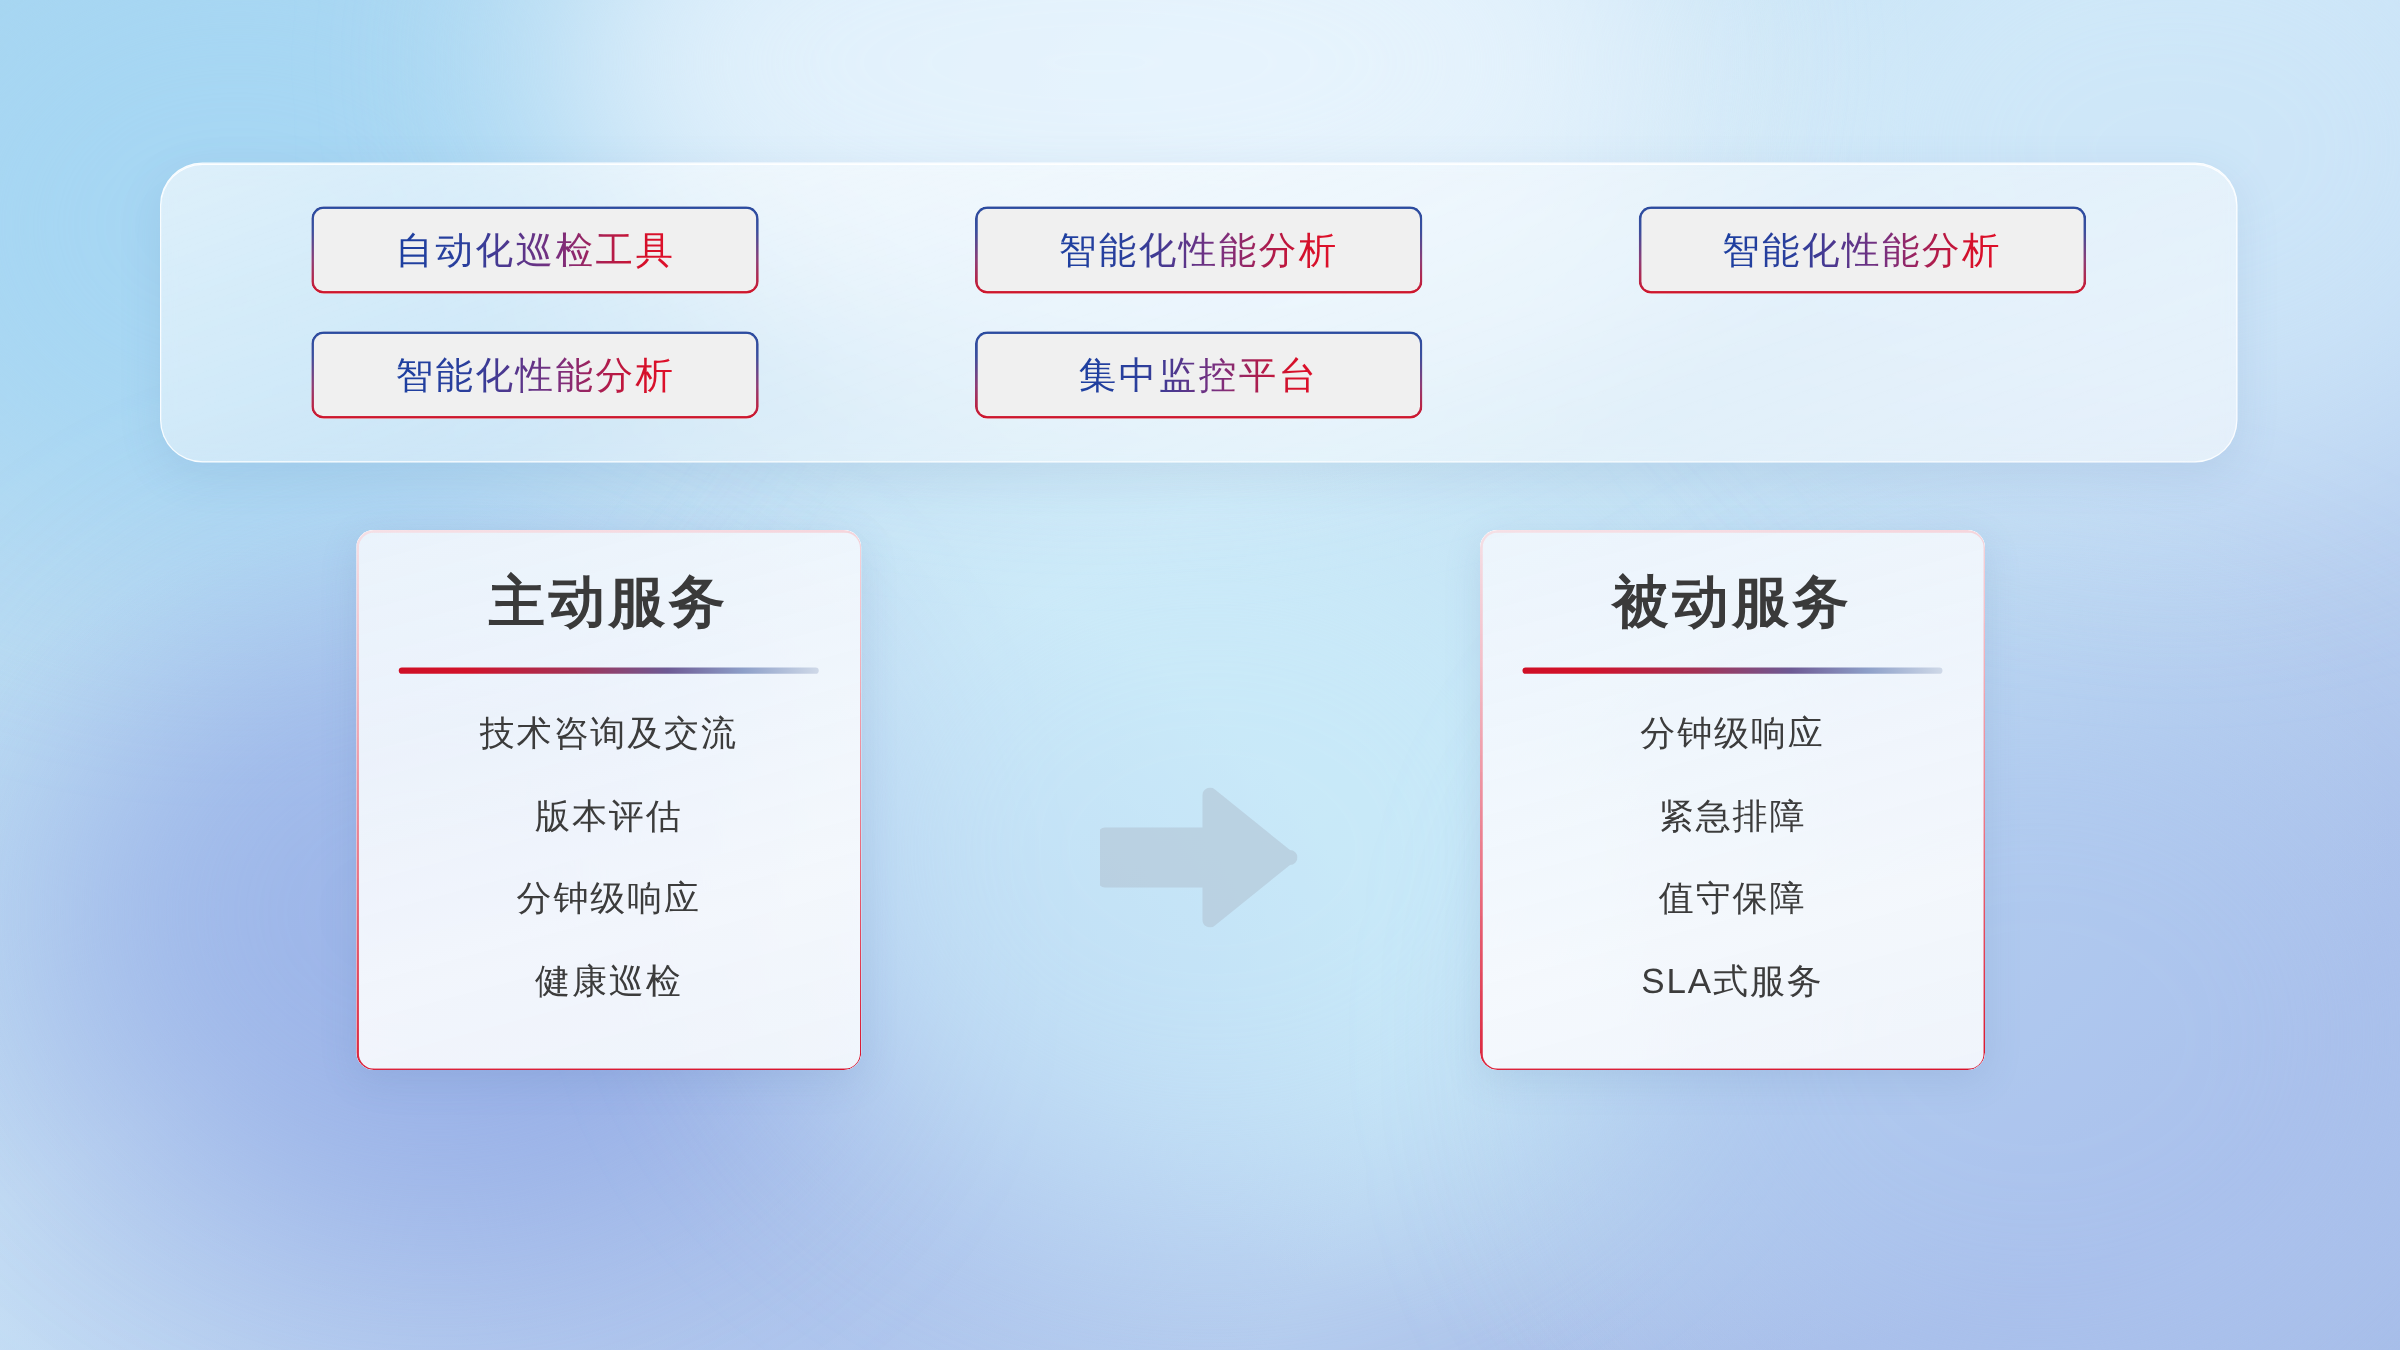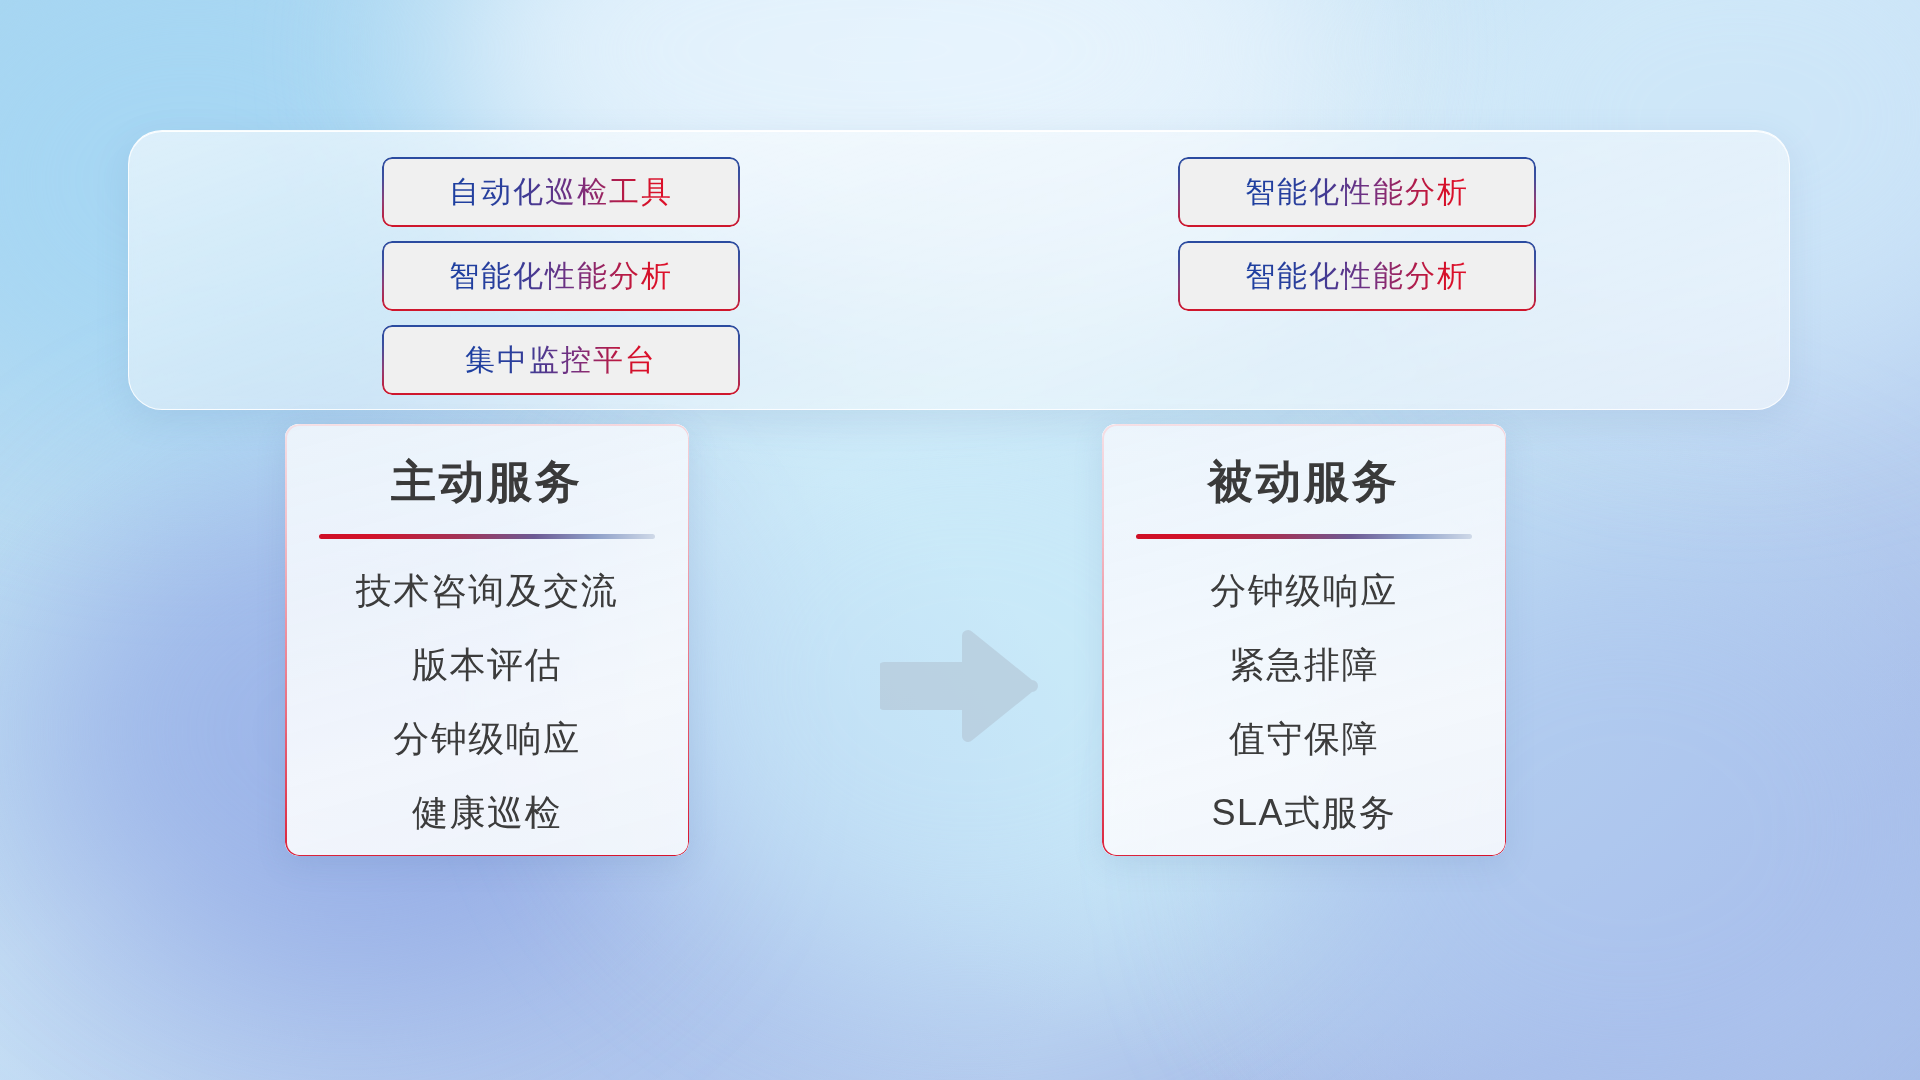--- a/index.html
+++ b/index.html
@@ -33,28 +33,28 @@
   .blob-d { left: 1280px;  top: 520px;  width: 700px; height: 620px; background: rgba(168,192,236,0.60); }
   .blob-e { left: 1420px;  top: -140px; width: 640px; height: 520px; background: rgba(208,232,250,0.70); }
   .blob-f { left: 430px;   top: -180px; width: 900px; height: 460px; background: rgba(230,243,253,0.85); }
 
   
   #top-panel {
     position: absolute;
     left: 128px;
     top: 130px;
     width: 1662px;
-    height: 280px;
+    height: 240px;
     border-radius: 34px;
     background: linear-gradient(160deg, rgba(255,255,255,0.62) 0%, rgba(255,255,255,0.38) 40%, rgba(255,255,255,0.55) 100%);
     border: 1px solid rgba(255,255,255,0.85);
     box-shadow: 0 10px 34px rgba(92,128,180,0.14), inset 0 1px 0 rgba(255,255,255,0.95);
     backdrop-filter: blur(6px);
     display: grid;
-    grid-template-columns: repeat(2, 1fr);
+    grid-template-columns: repeat(3, 1fr);
     grid-template-rows: repeat(2, 1fr);
     align-items: center;
     justify-items: center;
     padding: 26px 34px;
     box-sizing: border-box;
     row-gap: 14px;
   }
 
   .pill {
     position: relative;
@@ -112,21 +112,21 @@
     border-radius: 14px;
     padding: 1.5px;
     background: linear-gradient(175deg, rgba(245,220,226,0.85) 0%, rgba(243,186,196,0.9) 22%, rgba(233,110,128,0.95) 58%, #d8122c 100%);
     -webkit-mask: linear-gradient(#000 0 0) content-box, linear-gradient(#000 0 0);
     -webkit-mask-composite: xor;
             mask: linear-gradient(#000 0 0) content-box, linear-gradient(#000 0 0);
             mask-composite: exclude;
     pointer-events: none;
   }
   #card-active  { left: 285px;  top: 424px; }
-  #card-passive { left: 1102px; top: 424px; }
+  #card-passive { left: 1184px; top: 424px; }
 
   .card-title {
     position: relative;
     text-align: center;
     font-size: 45px;
     font-weight: 700;
     color: #3a3a3a;
     letter-spacing: 3px;
     line-height: 1.15;
     margin: 6px 0 0;
@@ -139,21 +139,21 @@
     background: linear-gradient(90deg, #cf0f26 0%, #d2122a 16%, #a23357 42%, #6d5a94 64%, #8d9fc8 82%, #cfd9e8 100%);
   }
   .card-list {
     position: relative;
     list-style: none;
     margin: 34px 0 0;
     padding: 0;
     text-align: center;
   }
   .card-list li {
-    font-size: 36px;
+    font-size: 28px;
     color: #3c3c3c;
     letter-spacing: 1.5px;
     line-height: 1;
     margin: 0 0 38px;
     white-space: nowrap;
   }
   .card-list li:last-child { margin-bottom: 0; }
 
   
   #flow-arrow {

